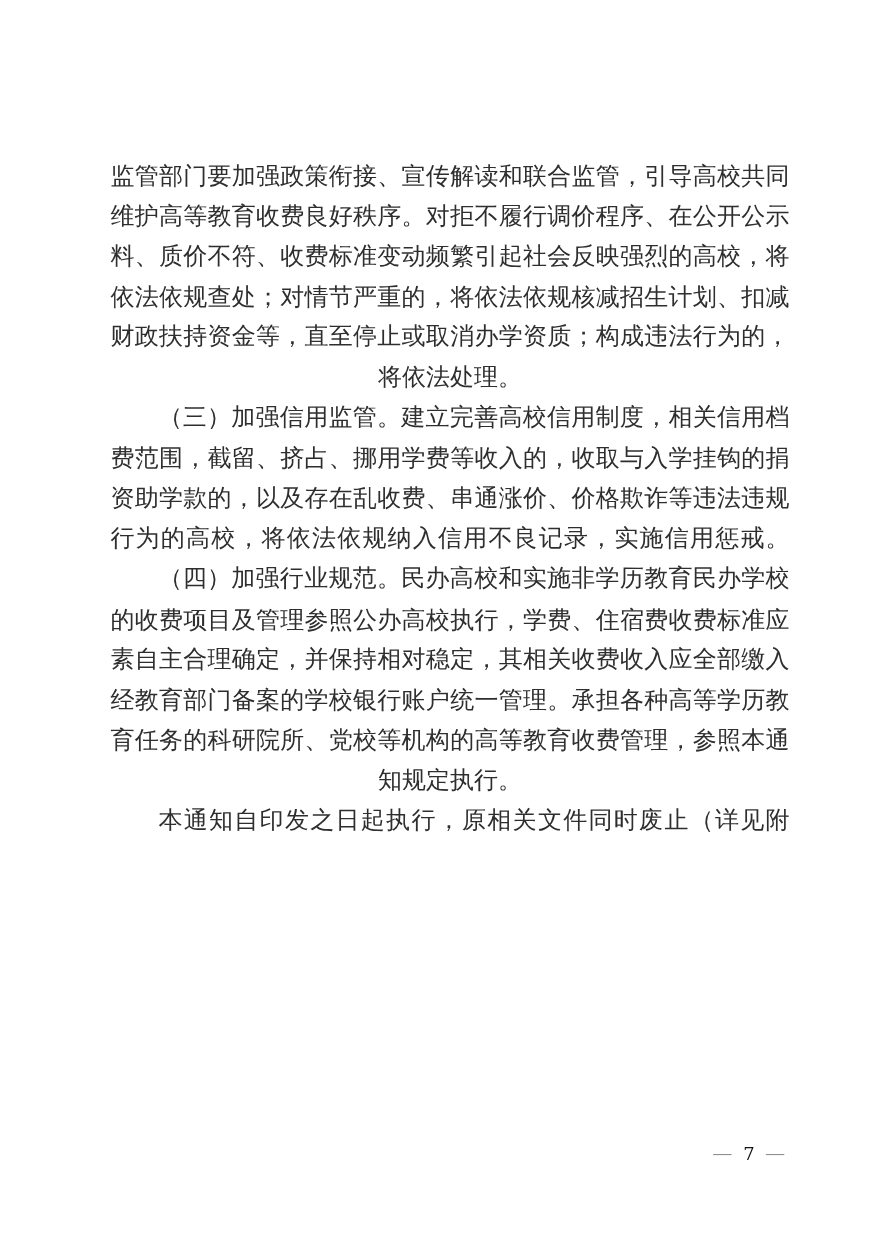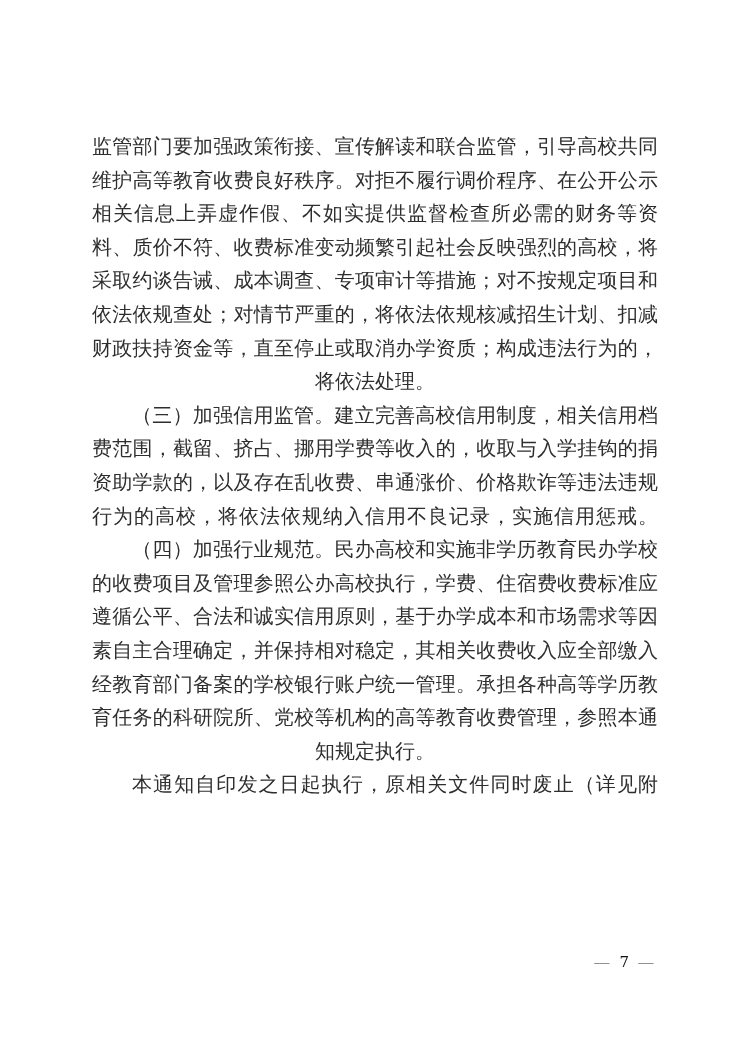--- a/index.html
+++ b/index.html
@@ -59,33 +59,30 @@
     font-size: 15px;
   }
 </style>
 </head>
 <body>
 
 <div class="page">
   <div class="text-block" id="text-block">
       <div class="line justify">监管部门要加强政策衔接、宣传解读和联合监管，引导高校共同</div>
       <div class="line justify">维护高等教育收费良好秩序。对拒不履行调价程序、在公开公示</div>
-      <div class="line justify">相关信息上弄虚作假、不如实提供监督检查所必需的财务等资</div>
       <div class="line justify">料、质价不符、收费标准变动频繁引起社会反映强烈的高校，将</div>
-      <div class="line justify">采取约谈告诫、成本调查、专项审计等措施；对不按规定项目和</div>
       <div class="line justify">依法依规查处；对情节严重的，将依法依规核减招生计划、扣减</div>
       <div class="line justify">财政扶持资金等，直至停止或取消办学资质；构成违法行为的，</div>
       <div class="line">将依法处理。</div>
       <div class="line justify indent">（三）加强信用监管。建立完善高校信用制度，相关信用档</div>
       <div class="line justify">费范围，截留、挤占、挪用学费等收入的，收取与入学挂钩的捐</div>
       <div class="line justify">资助学款的，以及存在乱收费、串通涨价、价格欺诈等违法违规</div>
       <div class="line justify">行为的高校，将依法依规纳入信用不良记录，实施信用惩戒。</div>
       <div class="line justify indent">（四）加强行业规范。民办高校和实施非学历教育民办学校</div>
       <div class="line justify">的收费项目及管理参照公办高校执行，学费、住宿费收费标准应</div>
-      <div class="line justify">遵循公平、合法和诚实信用原则，基于办学成本和市场需求等因</div>
       <div class="line justify">素自主合理确定，并保持相对稳定，其相关收费收入应全部缴入</div>
       <div class="line justify">经教育部门备案的学校银行账户统一管理。承担各种高等学历教</div>
       <div class="line justify">育任务的科研院所、党校等机构的高等教育收费管理，参照本通</div>
       <div class="line">知规定执行。</div>
       <div class="line justify indent">本通知自印发之日起执行，原相关文件同时废止（详见附</div>
     </div>
   <div class="page-number">
     <span class="dash">—</span>
     <span class="num">7</span>
     <span class="dash">—</span>

